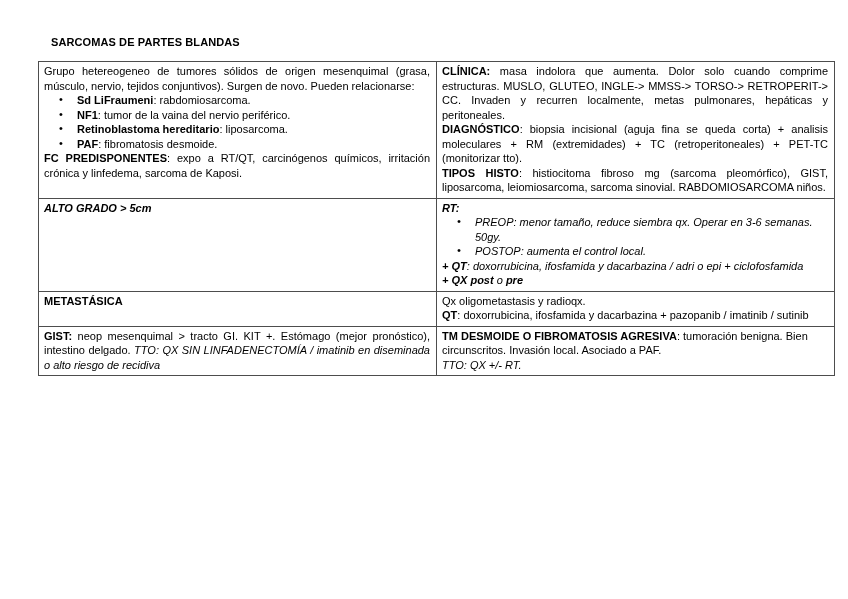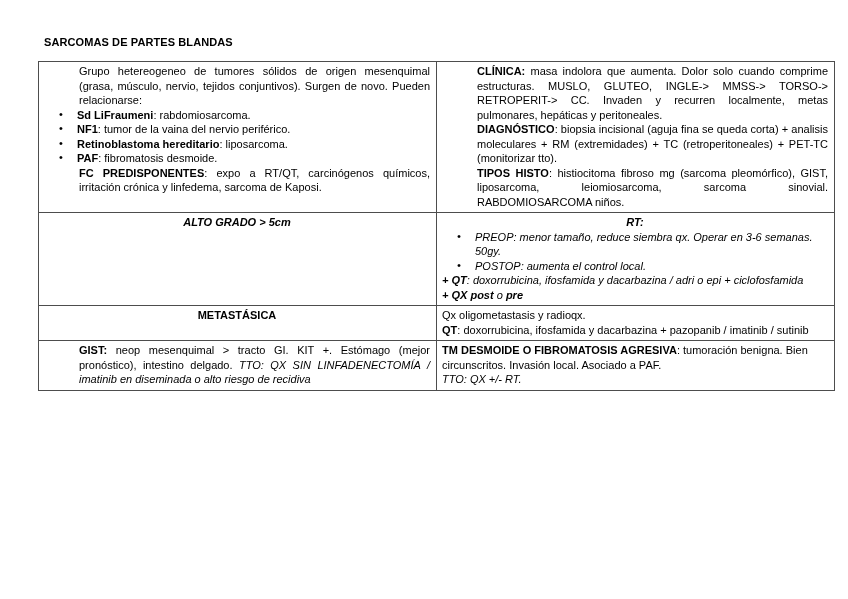--- a/index.html
+++ b/index.html
@@ -11,39 +11,39 @@
   .page {
     box-sizing: border-box;
     width: 848px; height: 599px;
     padding: 36px 38px 0 38px;
     background: #ffffff;
   }
   .doc-title {
     font-size: 11px;
     font-weight: 700;
     letter-spacing: 0.1px;
-    margin: 0 0 13px 6px;
+    margin: 0 0 13px 13px;
   }
   table.main {
     border-collapse: collapse;
     width: 772px;
     table-layout: fixed;
     font-size: 11px;
     line-height: 14.5px;
   }
   table.main td {
     border: 1px solid #4d4d4d;
     vertical-align: top;
     padding: 2px 6px 3px 5px;
   }
   td.cl { width: 386px; }
   td.cr { width: 386px; }
   p { margin: 0; }
-  .just { text-align: justify; margin-left: 35px; }
-  .b { font-weight: 700; text-align: center; }
+  .just { text-align: justify; }
+  .b { font-weight: 700; }
   .i { font-style: italic; }
   .bullet { position: relative; padding-left: 33px; }
   .bullet::before { content: "\2022"; position: absolute; left: 15px; top: -1px; }
   tr.r1 { height: 122px; }
   tr.r2 { height: 28px; }
   tr.r3 { height: 76px; font-style: italic; }
   tr.r4 { height: 32px; margin-left: 40px; }
   tr.r5 { height: 42px; }
 </style>
 </head>

